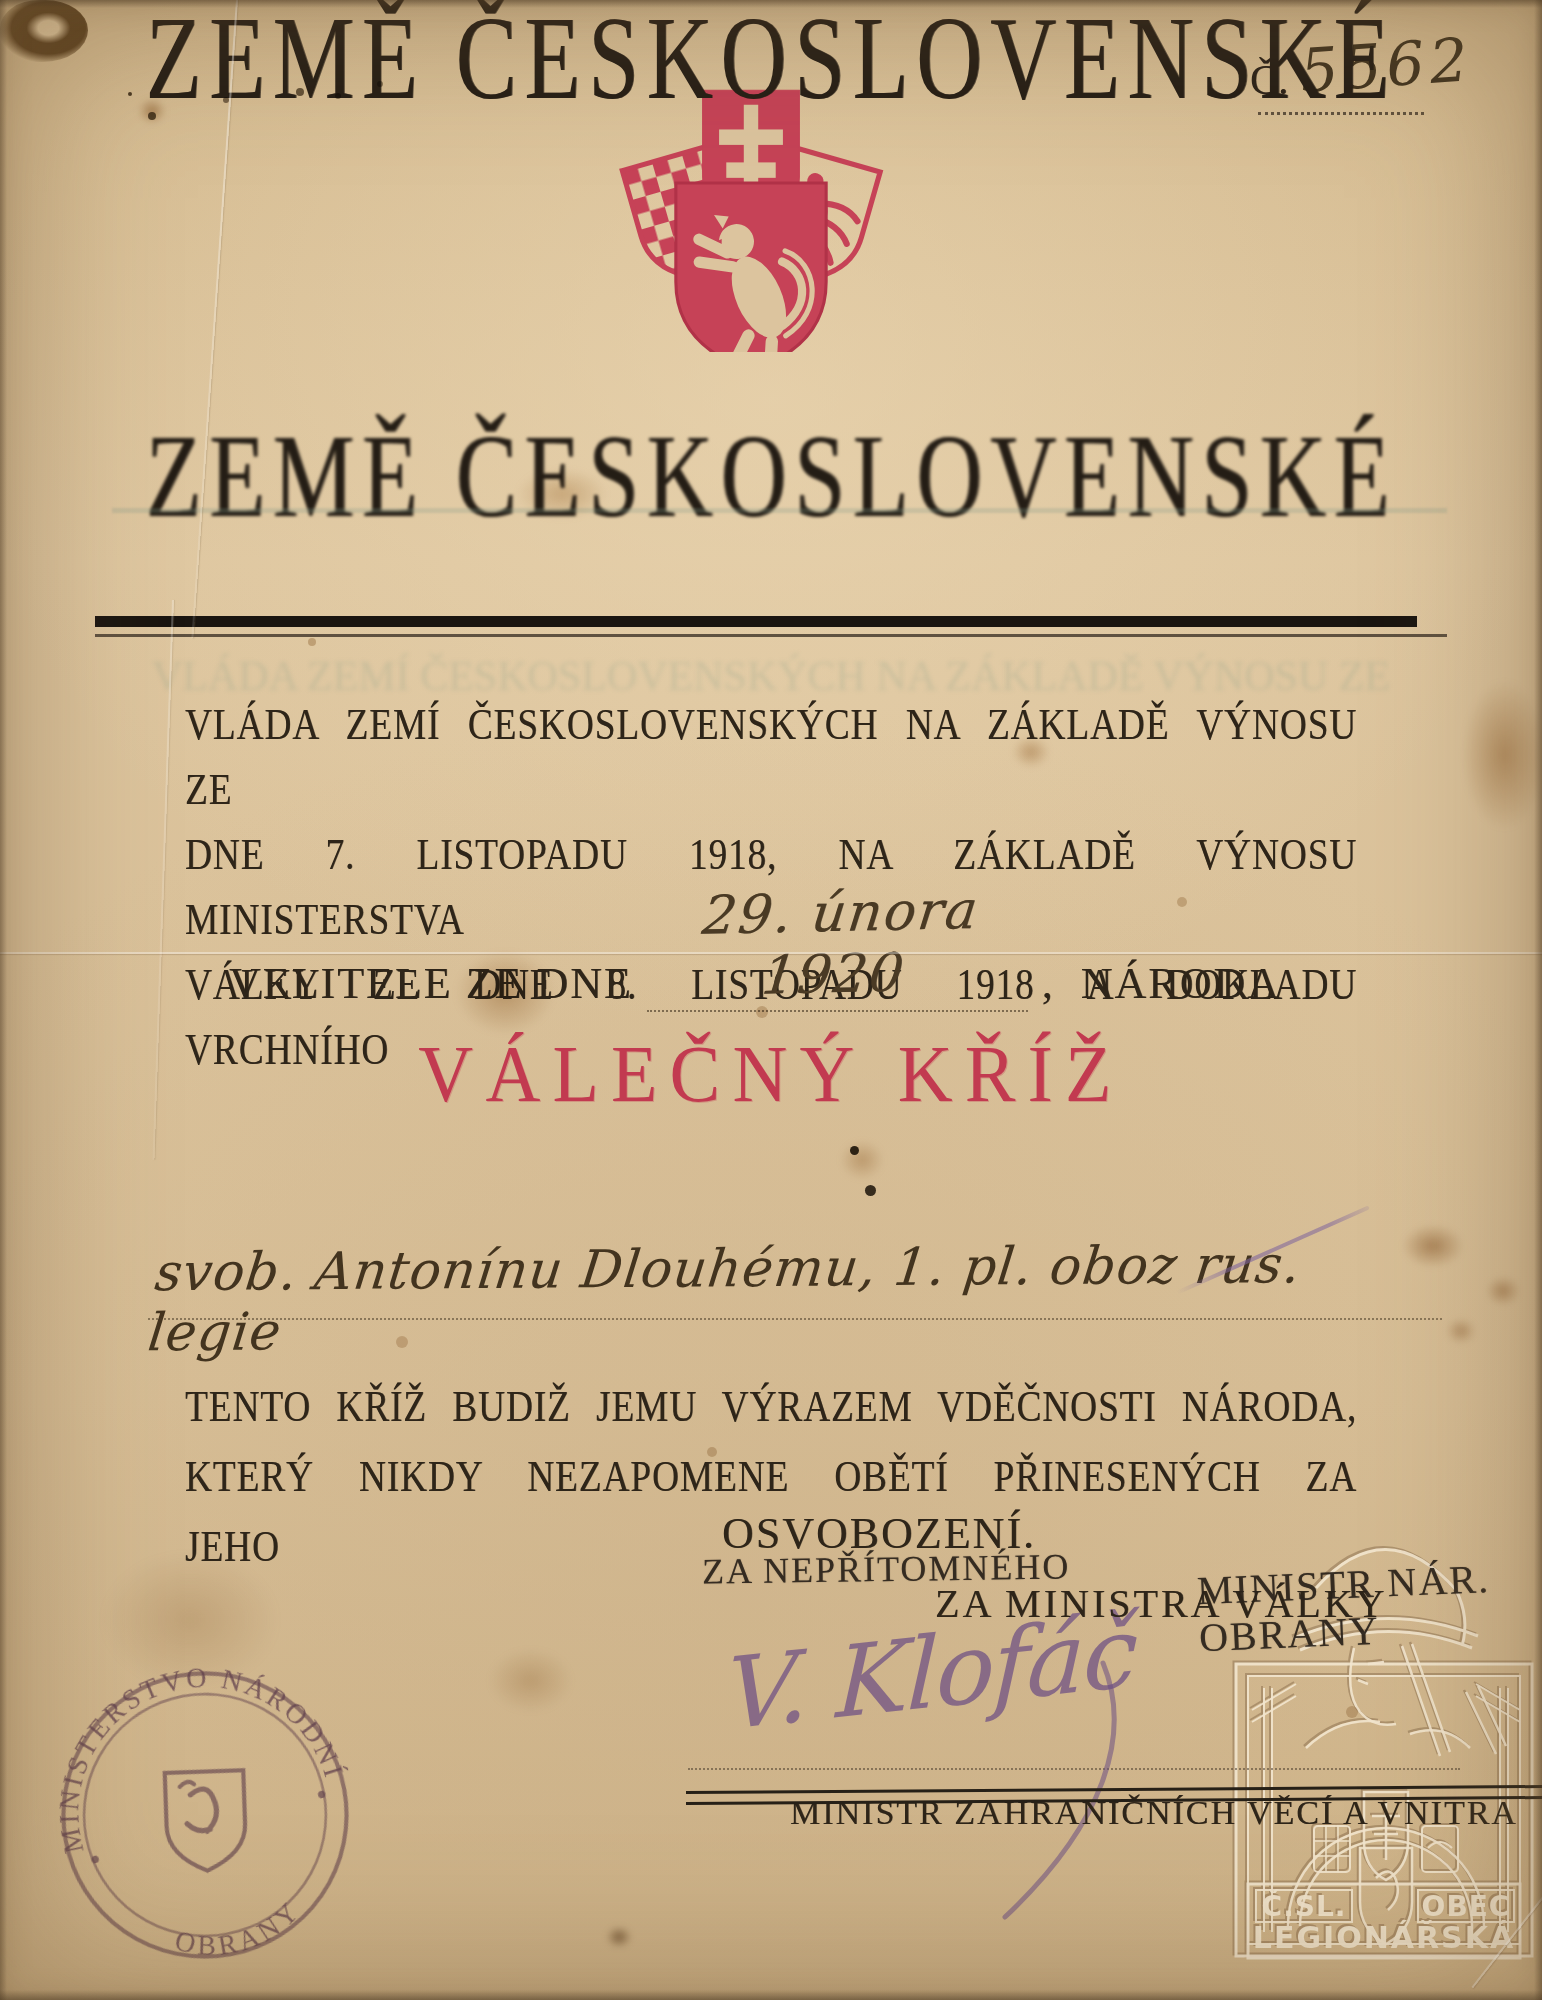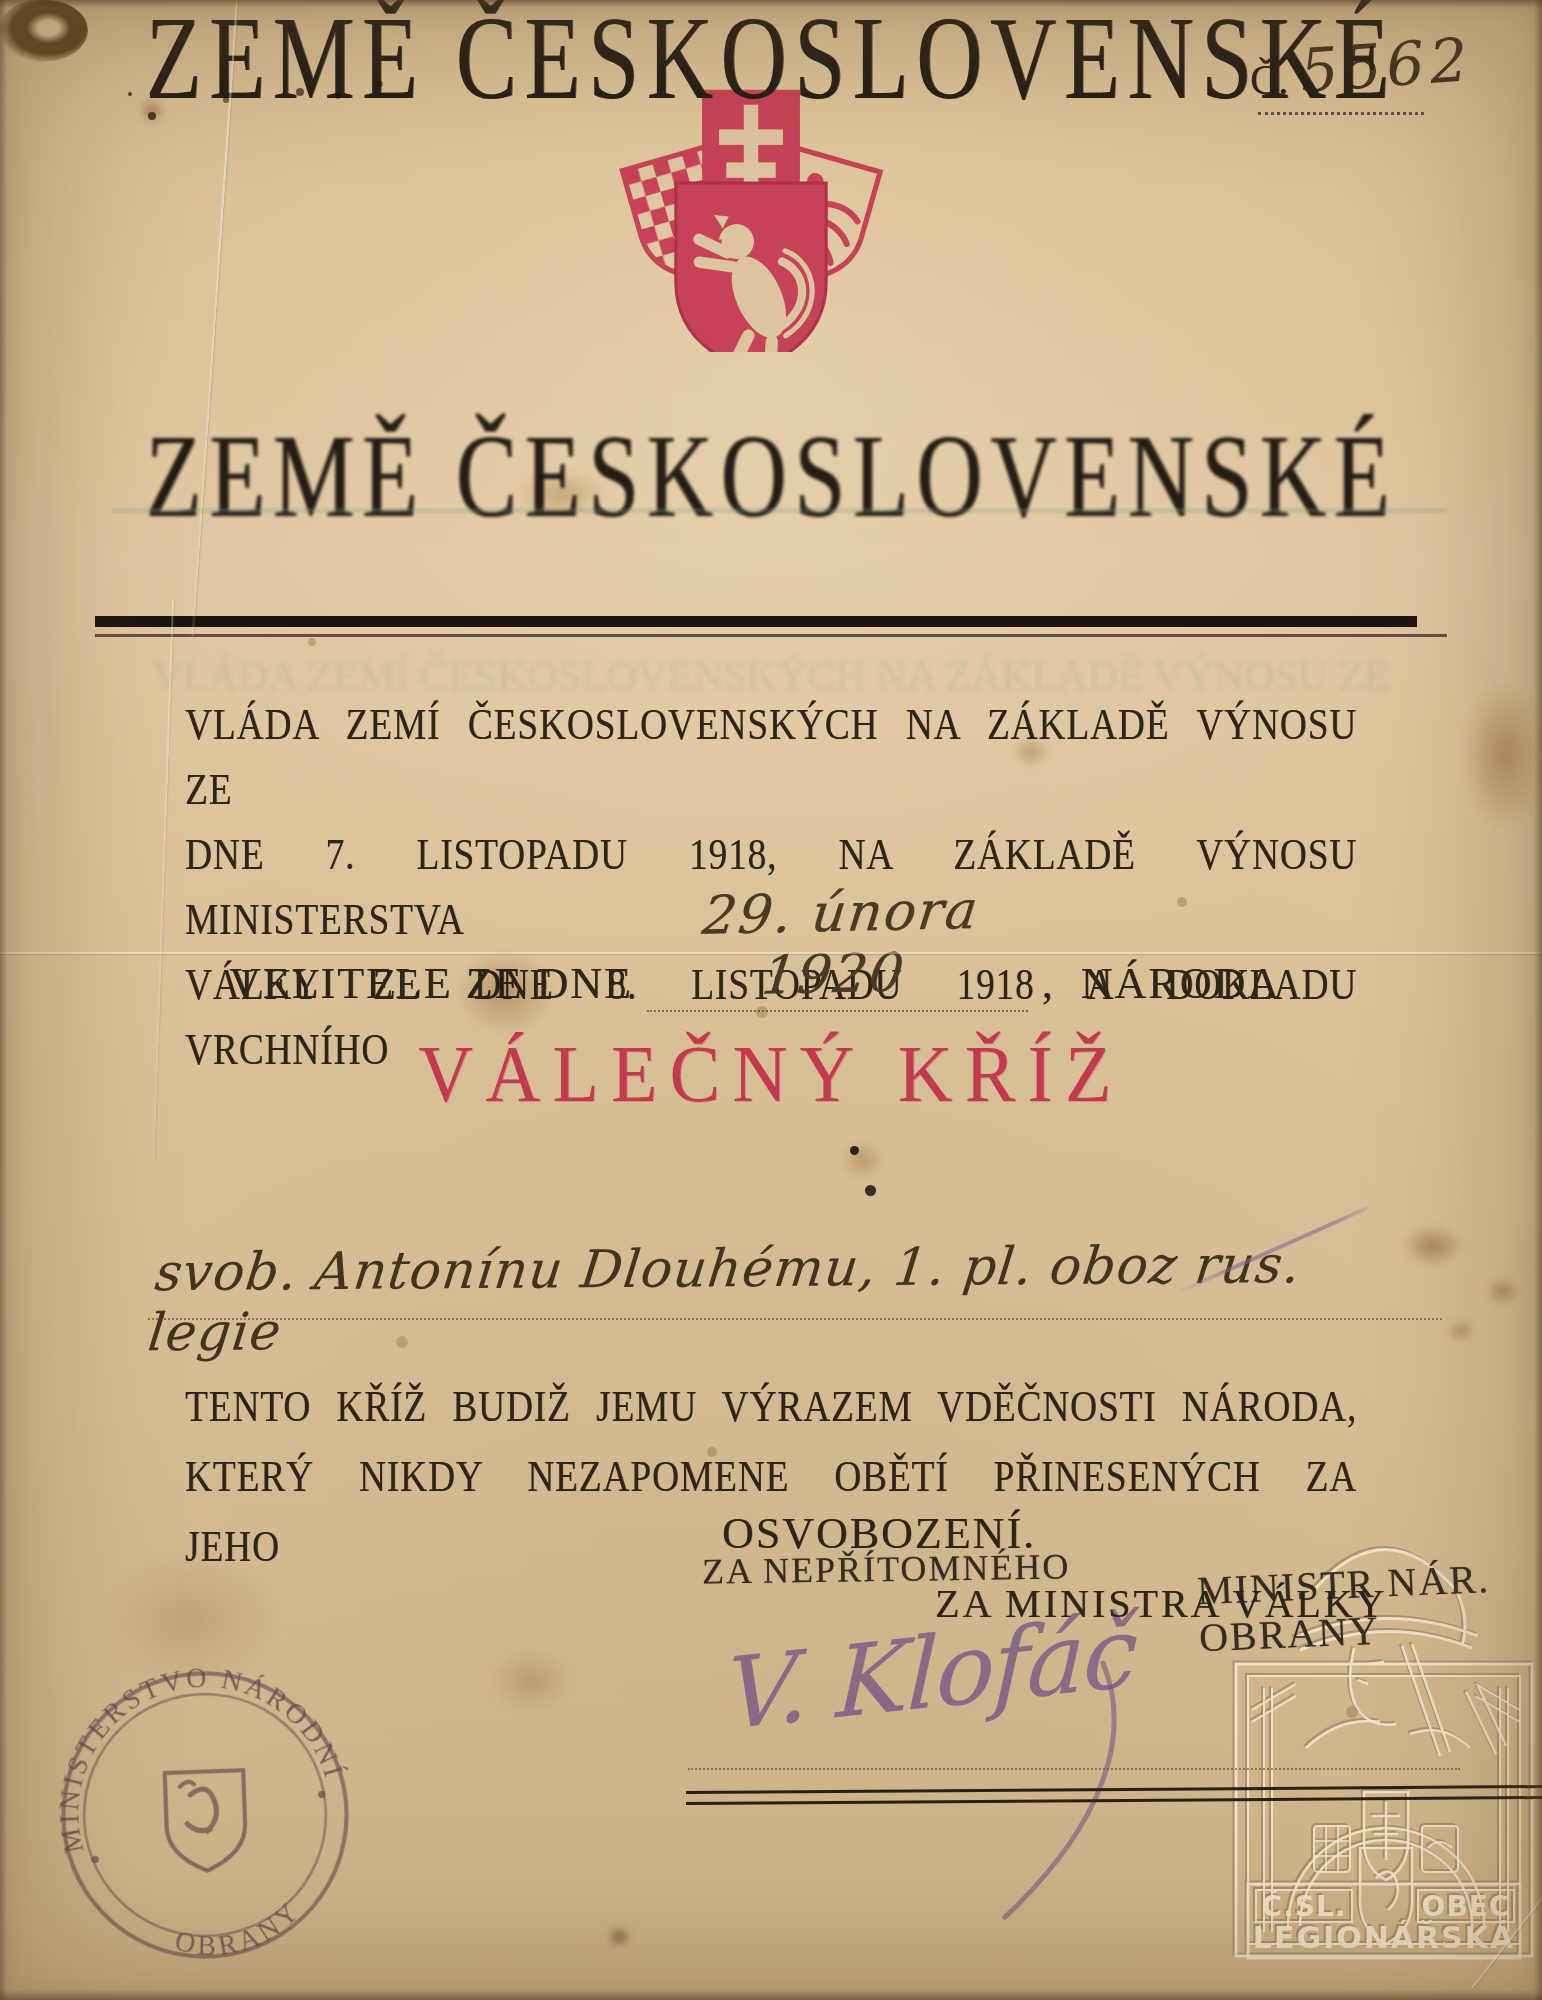--- a/index.html
+++ b/index.html
@@ -172,20 +172,21 @@
   <div class="abs closing ink">OSVOBOZENÍ.</div>
 
   <div class="abs absent stamped">ZA NEPŘÍTOMNÉHO</div>
   <div class="abs forminister ink">ZA MINISTRA VÁLKY</div>
   <div class="abs ministerstamp stamped">MINISTR NÁR. OBRANY</div>
   <div class="abs signature hand">V. Klofáč</div>
   <svg class="abs sig-tail" width="170" height="270" viewBox="0 0 170 270">
     <path d="M128,8 C158,80 128,170 30,262" fill="none" stroke="rgba(108,78,132,.55)" stroke-width="5" stroke-linecap="round"></path>
   </svg>
   <div class="abs sigline"></div>
+  <div class="abs strucktext ink">MINISTR ZAHRANIČNÍCH VĚCÍ A VNITRA</div>
   <div class="abs strike1"></div>
   <div class="abs strike2"></div>
 
   <svg class="abs roundstamp" width="310" height="330" viewBox="0 0 300 300">
     <defs>
       <path id="arcTop" d="M 30,170 A 122,122 0 1 1 270,170" fill="none"></path>
       <path id="arcBot" d="M 58,238 A 112,112 0 0 0 242,238" fill="none"></path>
     </defs>
     <circle cx="150" cy="150" r="137" fill="none" stroke="rgba(111,81,132,.6)" stroke-width="4"></circle>
     <circle cx="150" cy="150" r="117" fill="none" stroke="rgba(111,81,132,.5)" stroke-width="2.5"></circle>

